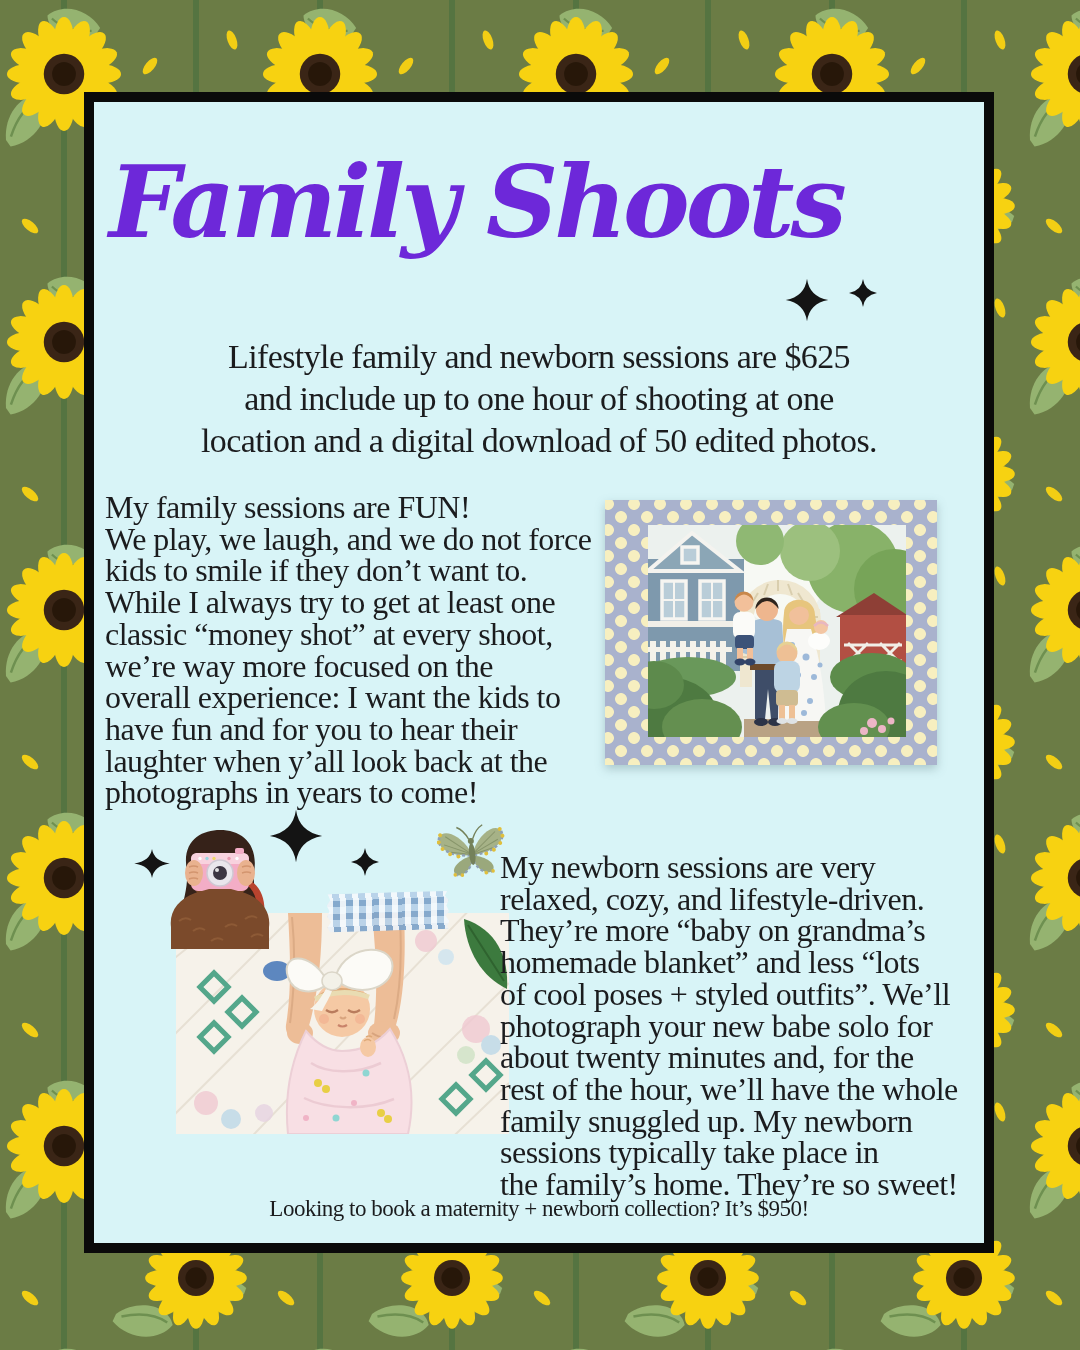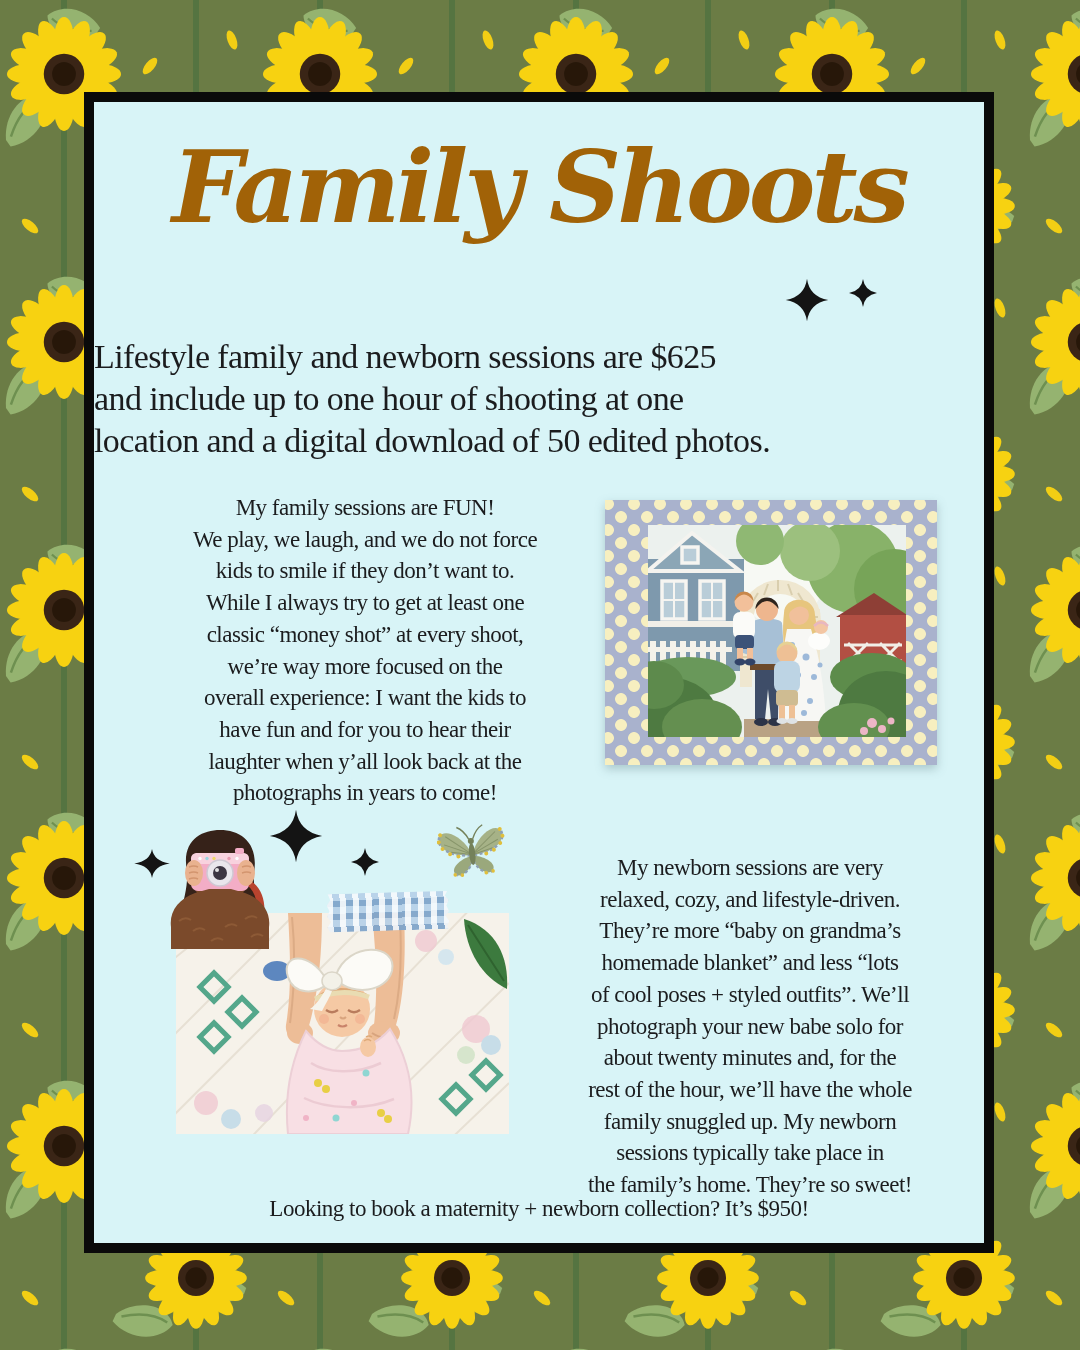--- a/index.html
+++ b/index.html
@@ -1,27 +1,27 @@
 <!DOCTYPE html>
 <html><head>
 <meta charset="utf-8">
 <style>
   html,body{margin:0;padding:0;background:#6b7c45;}
   .canvas{position:relative;width:1080px;height:1350px;overflow:hidden;
           font-family:"Liberation Serif",serif;color:#1b1c1e;}
   .bg{position:absolute;left:0;top:0;width:1080px;height:1350px;display:block;}
   .card{position:absolute;left:84px;top:92px;width:910px;height:1161px;
         box-sizing:border-box;border:10px solid #0a0a0a;background:#d8f4f7;}
-  .title{position:absolute;left:0;right:0;top:28px;margin:0;text-align:center;
+  .title{position:absolute;left:0;right:0;top:28px;margin:15px;text-align:left;
          font-family:"DejaVu Serif",serif;font-style:italic;font-weight:700;
-         font-size:100px;line-height:1.15;letter-spacing:-4px;color:#a16207;}
+         font-size:100px;line-height:1.15;letter-spacing:-4px;color:#6d28d9;}
   .sparkles-title{position:absolute;left:676px;top:166px;}
-  .intro{position:absolute;left:0;right:0;top:234px;margin:0;
+  .intro{position:absolute;left:0;right:0;top:234px;margin:0;text-align:center;
          font-size:34px;line-height:42px;white-space:pre-line;letter-spacing:-0.6px;}
-  .par{position:absolute;margin:0;text-align:center;font-size:23px;
+  .par{position:absolute;margin:0;font-size:32px;
        line-height:31.7px;white-space:pre-line;letter-spacing:-0.5px;}
   .par-family{left:11px;top:390px;width:520px;}
   .par-newborn{left:406px;top:750px;width:500px;}
   .footer-line{position:absolute;left:0;right:0;top:1078px;margin:16px;
                text-align:center;font-size:23px;letter-spacing:-0.5px;}
   .photo-frame{position:absolute;left:511px;top:398px;width:332px;height:265px;
         background-color:#a9b2cd;
         background-image:
           radial-gradient(circle,#f7efc0 5.5px,rgba(247,239,192,0) 6.3px),
           radial-gradient(circle,#f7efc0 5.5px,rgba(247,239,192,0) 6.3px);

